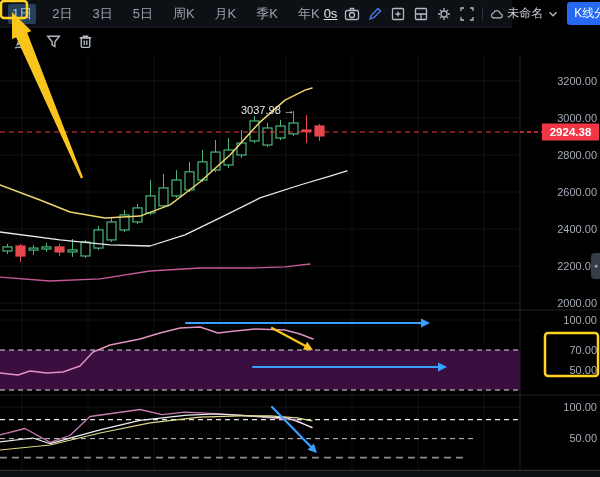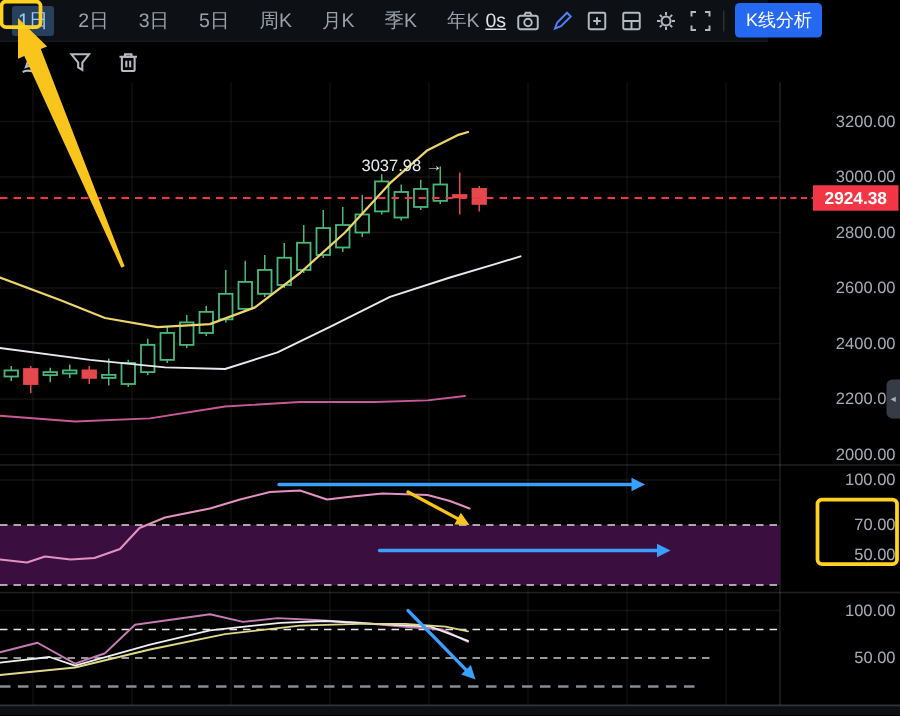--- a/index.html
+++ b/index.html
@@ -79,20 +79,33 @@
             <circle cx="8" cy="8" r="3"></circle>
             <path d="M8 2v2.2M8 11.8V14M2 8h2.2M11.8 8H14M3.9 3.9l1.5 1.5M10.6 10.6l1.5 1.5M12.1 3.9l-1.5 1.5M5.4 10.6l-1.5 1.5"></path>
           </svg>
       </span>
       <span class="icon">
         <svg viewBox="0 0 16 16" fill="none" stroke="currentColor" stroke-width="1.3">
             <path d="M2 5V2h3M11 2h3v3M14 11v3h-3M5 14H2v-3"></path>
           </svg>
       </span>
       <span class="sep"></span>
+      <div class="doc">
+        <span class="icon small">
+          <svg viewBox="0 0 16 16" fill="none" stroke="currentColor" stroke-width="1.3">
+              <path d="M4.3 12.5h7.4a2.4 2.4 0 000-4.8 4 4 0 00-7.7-.9 2.9 2.9 0 00.3 5.7z"></path>
+            </svg>
+        </span>
+        <span>未命名</span>
+        <span class="icon small">
+          <svg viewBox="0 0 16 16" fill="none" stroke="currentColor" stroke-width="1.5">
+              <path d="M4 6l4 4 4-4"></path>
+            </svg>
+        </span>
+      </div>
       <button class="analyze-btn">K线分析</button>
 
     </div>
   </div>
 
   <div class="toolbar2">
     <span class="icon">
       <svg viewBox="0 0 16 16" fill="none" stroke="currentColor" stroke-width="1.3">
           <path d="M4 11l1.2-3.2L10.8 2 13.5 4.7 7.2 10 4 11z"></path>
           <path d="M2 14.2c2.2-1.6 4.4-1 6.5-.4"></path>

